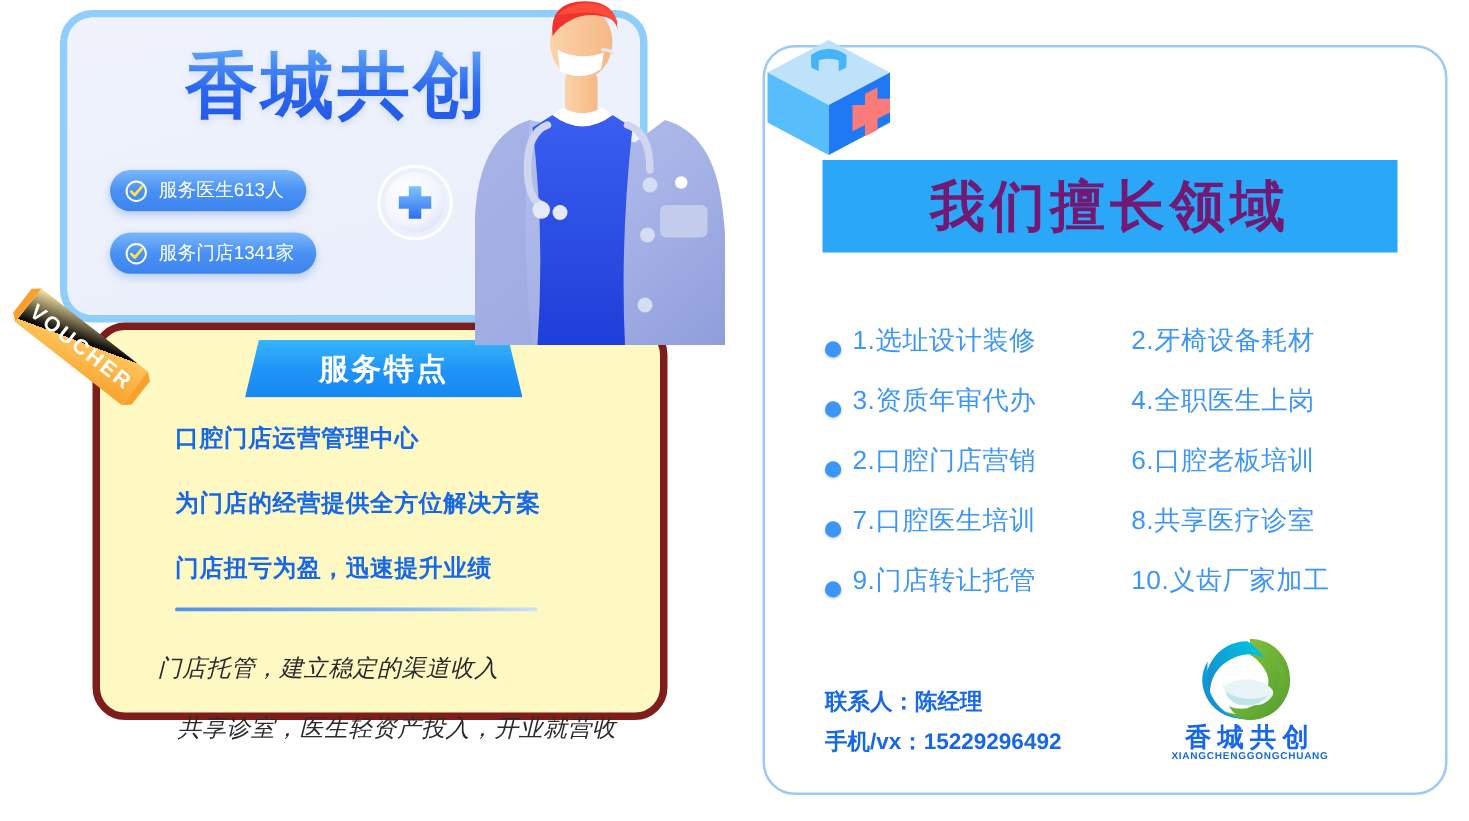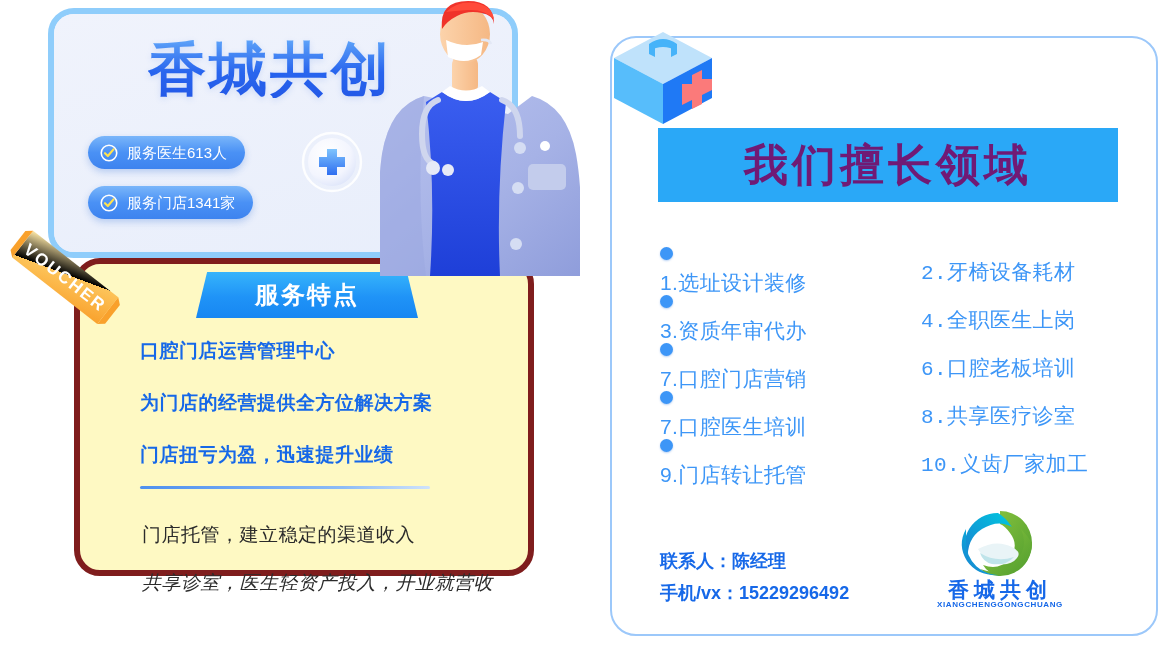--- a/index.html
+++ b/index.html
@@ -80,45 +80,45 @@
     color:#1668e8;font-size:19px;font-weight:bold;
     margin:0 0 26px 60px;letter-spacing:.5px;white-space:nowrap;
   }
   .feat-div{
     position:absolute;left:60px;top:222px;width:290px;height:3px;border-radius:2px;
     background:linear-gradient(90deg,#4f90ef 0%,#8dbcf6 70%,#cfe2fb 100%);
   }
   .feat-dark{
     position:absolute;color:#2b2b2b;font-size:19px;white-space:nowrap;letter-spacing:.5px;
   }
-  .fd1{left:62px;top:258px;}
+  .fd1{left:46px;top:258px;font-style:italic;}
   .fd2{left:62px;top:306px;font-style:italic;}
 
   
   .right-card{
     position:absolute;left:610px;top:36px;width:548px;height:600px;
     border:2px solid #9cc8fa;border-radius:26px;background:#ffffff;
     box-sizing:border-box;
   }
   .kit{position:absolute;left:604px;top:22px;width:118px;height:112px;z-index:7;}
   .area-banner{
     position:absolute;left:658px;top:128px;width:460px;height:74px;
     background:#2aa8f7;display:flex;align-items:center;justify-content:center;
     color:#701a75;font-size:44px;font-weight:bold;letter-spacing:4px;
     z-index:6;
   }
   .svc-grid{position:absolute;left:660px;top:248px;width:470px;z-index:6;}
   .svc-row{display:flex;align-items:center;height:48px;}
-  .svc-left{width:245px;display:flex;align-items:flex-start;gap:9px;flex-direction:column;}
+  .svc-left{width:245px;display:flex;align-items:flex-end;gap:9px;}
   .svc-dot{
     width:13px;height:13px;border-radius:50%;background:#3d96f7;flex:0 0 13px;
     box-shadow:0 1px 2px rgba(50,120,220,.35);
   }
   .svc-txt{color:#3d96f7;font-size:21px;white-space:nowrap;letter-spacing:.4px;}
-  .svc-right .svc-txt{margin-left:16px;font-family:Liberation Mono, monospace;}
+  .svc-right .svc-txt{margin-left:0;}
   .contact-btn{
     position:absolute;left:660px;top:490px;width:196px;height:44px;border-radius:22px;
     background:linear-gradient(180deg,#7fb8fa 0%,#539cf6 55%,#4a93f4 100%);
     display:flex;align-items:center;justify-content:center;
     color:#ffffff;font-size:20px;font-weight:bold;letter-spacing:1px;
     box-shadow:0 3px 8px rgba(70,130,220,.28);z-index:6;
   }
   .contact-line{
     position:absolute;color:#1668e8;font-size:18px;font-weight:bold;white-space:nowrap;z-index:6;
   }
@@ -281,21 +281,21 @@
         <span class="svc-dot"></span>
         <span class="svc-txt">3.资质年审代办</span>
       </div>
       <div class="svc-right">
         <span class="svc-txt">4.全职医生上岗</span>
       </div>
     </div>
     <div class="svc-row">
       <div class="svc-left">
         <span class="svc-dot"></span>
-        <span class="svc-txt">7.口腔门店营销</span>
+        <span class="svc-txt">2.口腔门店营销</span>
       </div>
       <div class="svc-right">
         <span class="svc-txt">6.口腔老板培训</span>
       </div>
     </div>
     <div class="svc-row">
       <div class="svc-left">
         <span class="svc-dot"></span>
         <span class="svc-txt">7.口腔医生培训</span>
       </div>

